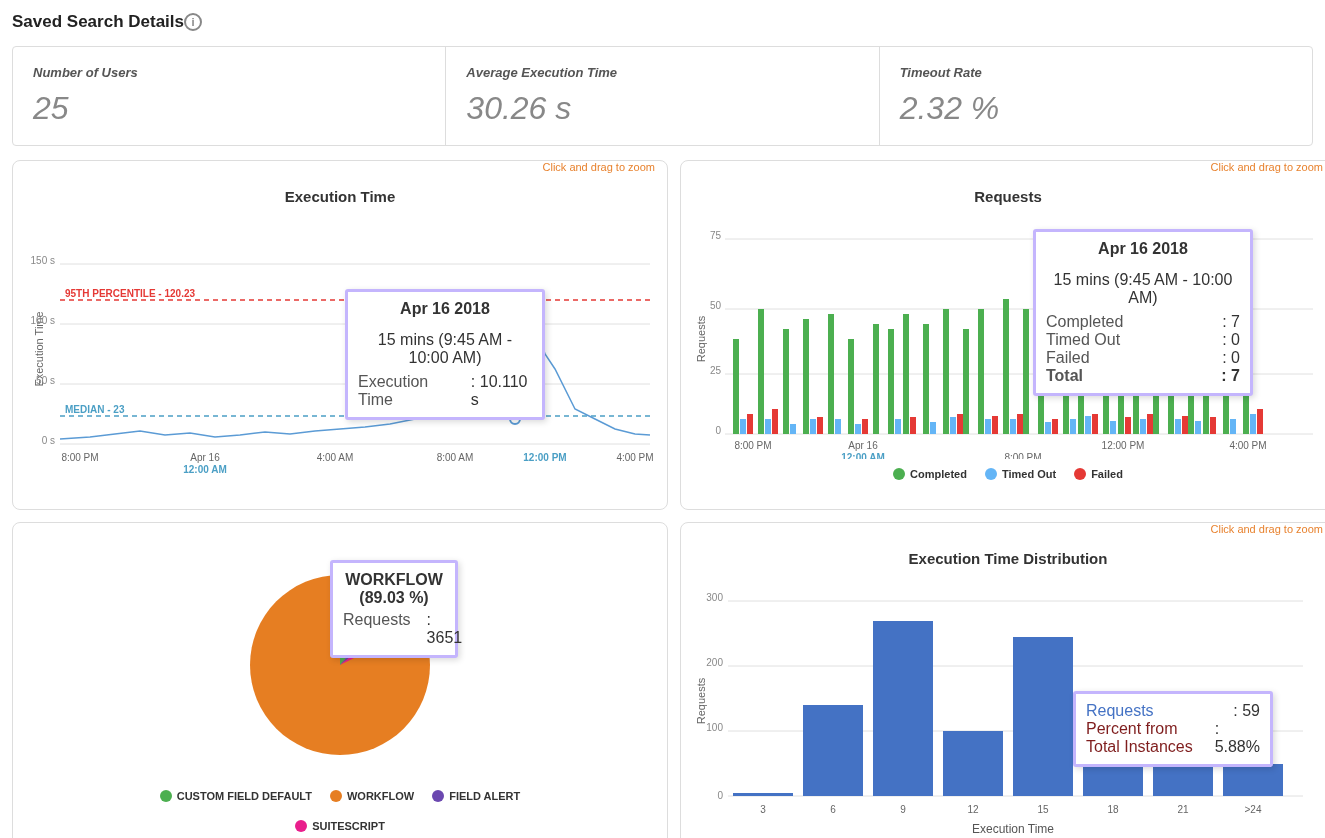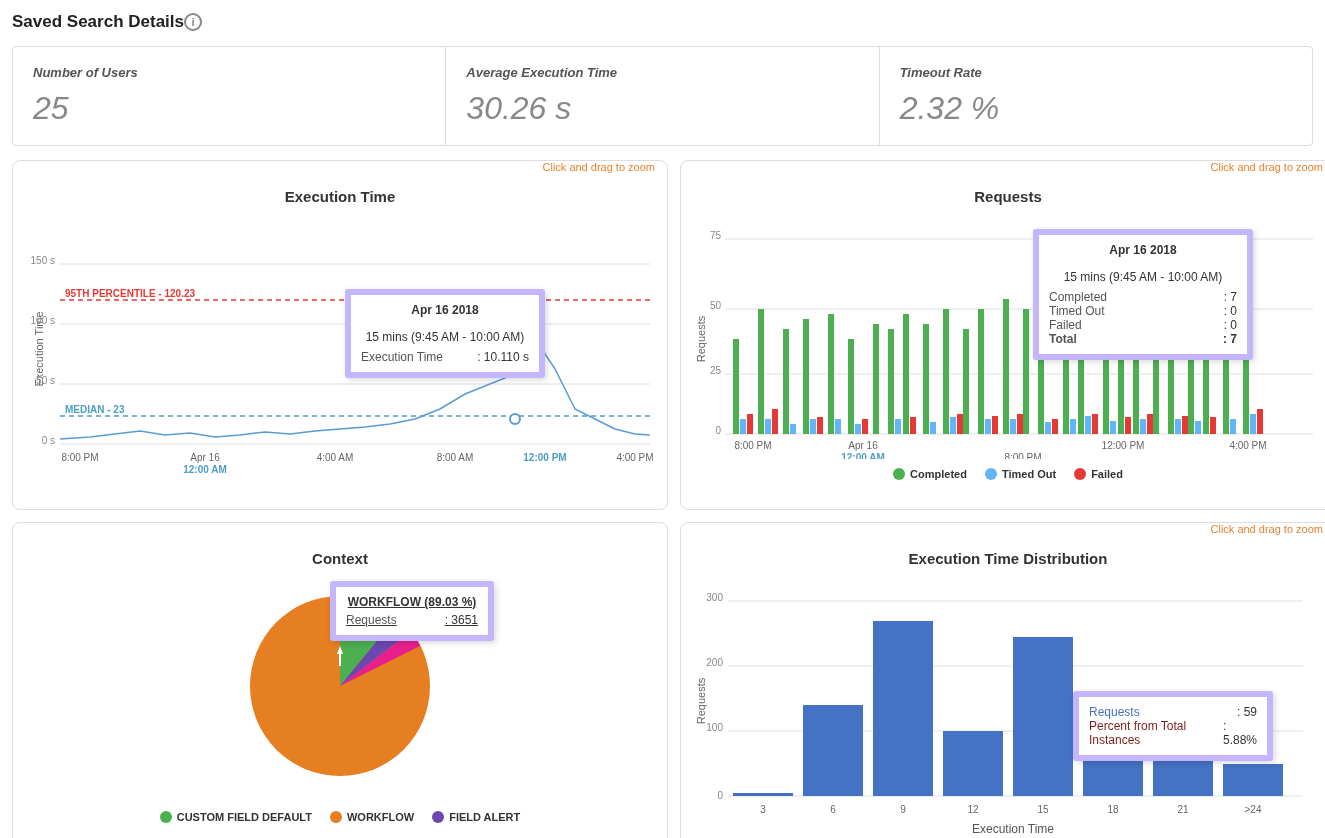--- a/index.html
+++ b/index.html
@@ -19,21 +19,21 @@
     
     .charts-grid { display: grid; grid-template-columns: 1fr 1fr; gap: 12px; }
     .chart-panel { border: 1px solid #ddd; border-radius: 8px; background: #fff; padding: 27px 12px; position: relative; }
     .chart-title { text-align: center; font-size: 15px; font-weight: bold; color: #333; margin-bottom: 4px; }
     .click-drag-hint { position: absolute; top: 0; right: 12px; font-size: 11px; color: #e8822e; }
 
     
     .chart-area { position: relative; }
 
     
-    .tooltip-box { position: absolute; background: #fff; border: 6px solid #c4b5fd; border-radius: 3px; padding: 8px 10px; font-size: 12px; box-shadow: 2px 2px 6px rgba(0,0,0,0.15); pointer-events: none; }
+    .tooltip-box { position: absolute; background: #fff; border: 3px solid #c4b5fd; border-radius: 3px; padding: 8px 10px; font-size: 16px; box-shadow: 2px 2px 6px rgba(0,0,0,0.15); pointer-events: none; }
     .tooltip-title { font-weight: bold; text-align: center; margin-bottom: 4px; }
     .tooltip-subtitle { text-align: center; margin-bottom: 6px; color: #333; margin-top: 13px; }
     .tooltip-row { display: flex; justify-content: space-between; gap: 16px; }
     .tooltip-row.bold { font-weight: bold; }
     .tooltip-label { color: #555; }
     .tooltip-val { color: #333; }
 
     
     .legend { display: flex; gap: 18px; justify-content: center; margin-top: 6px; flex-wrap: wrap; }
     .legend-item { display: flex; align-items: center; gap: 5px; font-size: 11px; font-weight: bold; }
@@ -272,38 +272,37 @@
           <span>Timed Out</span>
         </div>
         <div class="legend-item">
           <div class="legend-dot" style="background:#e53935;"></div>
           <span>Failed</span>
         </div>
       </div>
     </div>
 
     <div class="chart-panel">
-      <div class="chart-title">Context</div>
       <div class="pie-area">
         <div style="position:relative; width:300px; height:220px; margin: 0 auto;">
           <svg width="300" height="220">
 
             <circle cx="150" cy="115" r="90" fill="#e67e22"></circle>
 
             <path d="M150,115 L150,25 A90,90 0 0,1 205,48 Z" fill="#4caf50"></path>
 
             <path d="M150,115 L205,48 A90,90 0 0,1 222,60 Z" fill="#6b48b0"></path>
 
             <path d="M150,115 L222,60 A90,90 0 0,1 230,75 Z" fill="#e91e8c"></path>
 
             <line x1="150" y1="95" x2="150" y2="80" stroke="#fff" stroke-width="2"></line>
             <polygon points="150,75 147,83 153,83" fill="#fff"></polygon>
           </svg>
           
-          <div class="tooltip-box" style="left:140px; top:10px; width:164px;text-decoration:underline;">
+          <div class="tooltip-box" style="left:140px; top:10px; width:128px;">
             <div class="tooltip-title">WORKFLOW (89.03 %)</div>
             <div class="tooltip-row">
               <span class="tooltip-label">Requests</span>
               <span class="tooltip-val">: <span>3651</span></span>
             </div>
           </div>
         </div>
 
         <div class="legend" style="margin-top:20px; flex-wrap:wrap; max-width:400px;">
           <div class="legend-item">

